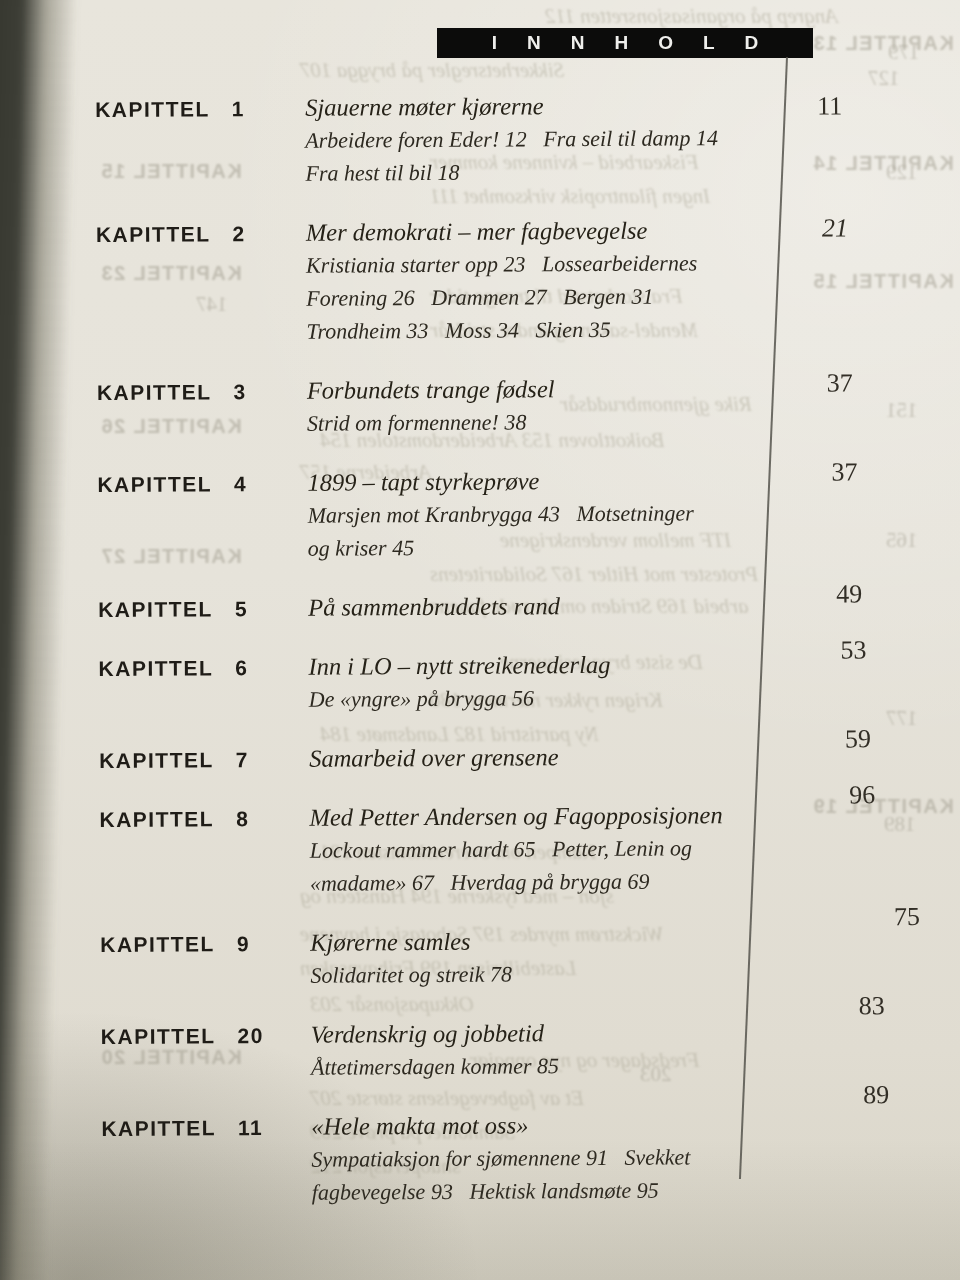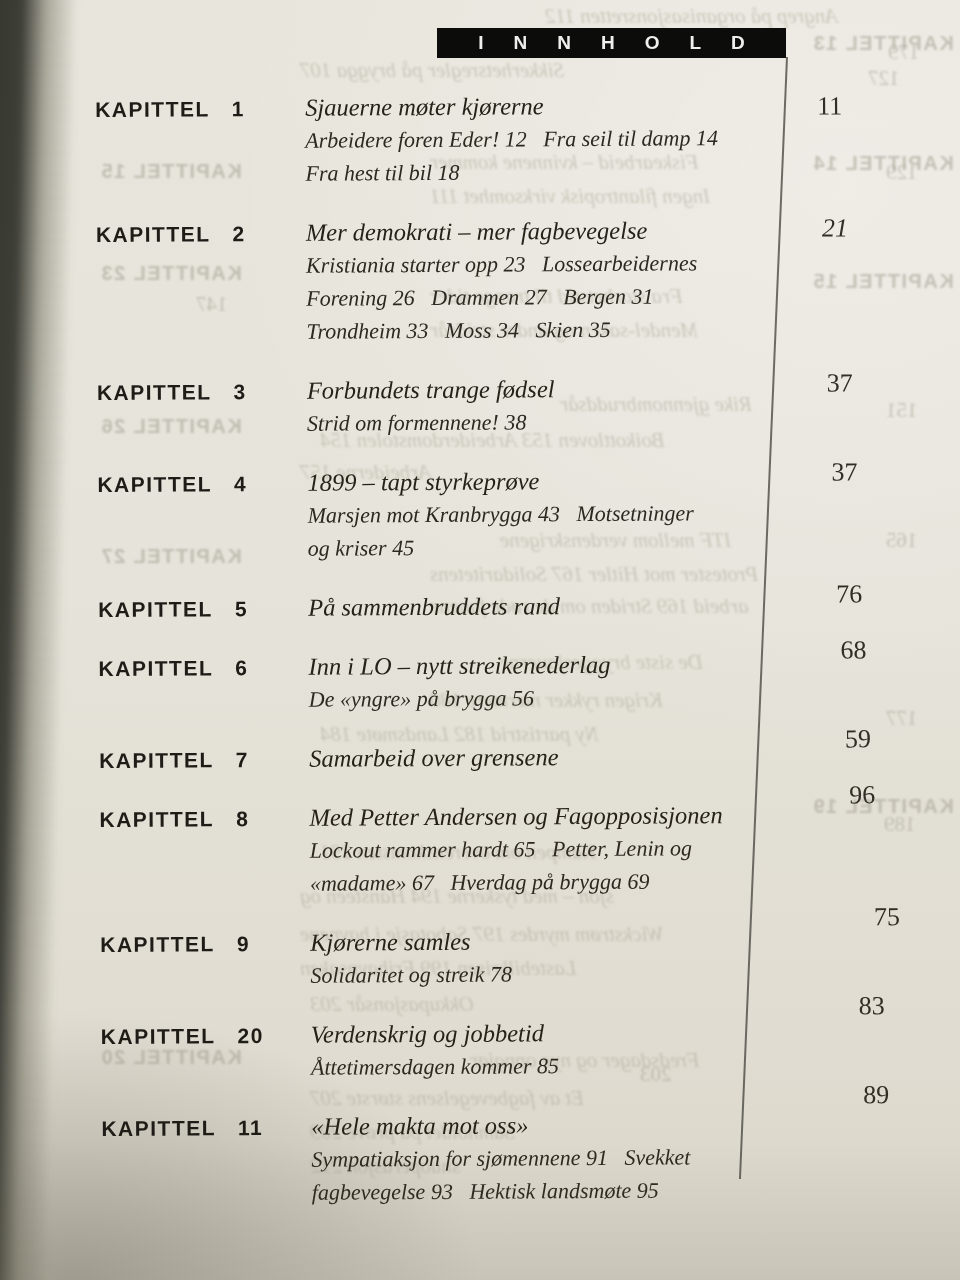--- a/index.html
+++ b/index.html
@@ -18,21 +18,21 @@
     background:linear-gradient(90deg,#33342c 0%,#3d3e36 42%,rgba(110,108,92,.50) 68%,rgba(205,201,185,0) 100%);
     transform:rotate(1.3deg);transform-origin:top left;filter:blur(3px);
   }
   .bottomshade{
     position:absolute;left:0;right:0;bottom:0;height:140px;
     background:linear-gradient(180deg,rgba(96,93,76,0) 0%,rgba(96,93,76,.14) 100%);
     pointer-events:none;
   }
   
   .innbar{
-    position:absolute;left:437px;top:28px;width:349px;height:30px;
+    position:absolute;left:437px;top:28px;width:376px;height:30px;
     background:#0c0c0b;color:#efefec;
     display:flex;align-items:center;justify-content:center;
     font-family:"Liberation Sans",sans-serif;font-weight:bold;font-size:19px;
     letter-spacing:30px;padding-left:30px;box-sizing:border-box;
   }
   
   .rule{
     position:absolute;left:786px;top:57px;width:1.5px;height:1123px;
     background:#55544c;transform:rotate(2.4deg);transform-origin:top left;opacity:.85;
   }
@@ -168,31 +168,31 @@
         </div>
         <div class="pagenum" style="left: 734px; top: -5px;">37</div>
       </div>
       <div class="chapter">
         <div class="row">
           <div class="klabel"><span>KAPITTEL</span><span class="knum">5</span></div>
           <div class="ctext">
             <div class="title">På sammenbruddets rand</div>
           </div>
         </div>
-        <div class="pagenum" style="left: 738px; top: -8px;">76</div>
+        <div class="pagenum" style="left: 738px; top: -8px;">49</div>
       </div>
       <div class="chapter">
         <div class="row">
           <div class="klabel"><span>KAPITTEL</span><span class="knum">6</span></div>
           <div class="ctext">
             <div class="title">Inn i LO – nytt streikenederlag</div>
             <div class="sub">De «yngre» på brygga 56</div>
           </div>
         </div>
-        <div class="pagenum" style="left: 742px; top: -11px;">68</div>
+        <div class="pagenum" style="left: 742px; top: -11px;">53</div>
       </div>
       <div class="chapter">
         <div class="row">
           <div class="klabel"><span>KAPITTEL</span><span class="knum">7</span></div>
           <div class="ctext">
             <div class="title">Samarbeid over grensene</div>
           </div>
         </div>
         <div class="pagenum" style="left: 746px; top: -14px;">59</div>
       </div>
@@ -208,21 +208,21 @@
         <div class="pagenum" style="left: 750px; top: -17px;">96</div>
       </div>
       <div class="chapter">
         <div class="row">
           <div class="klabel"><span>KAPITTEL</span><span class="knum">9</span></div>
           <div class="ctext">
             <div class="title">Kjørerne samles</div>
             <div class="sub">Solidaritet og streik 78</div>
           </div>
         </div>
-        <div class="pagenum" style="left: 774px; top: -20px; text-align: right;">75</div>
+        <div class="pagenum" style="left: 794px; top: -20px; text-align: right;">75</div>
       </div>
       <div class="chapter">
         <div class="row">
           <div class="klabel"><span>KAPITTEL</span><span class="knum">20</span></div>
           <div class="ctext">
             <div class="title">Verdenskrig og jobbetid</div>
             <div class="sub">Åttetimersdagen kommer 85</div>
           </div>
         </div>
         <div class="pagenum" style="left: 758px; top: -23px;">83</div>

